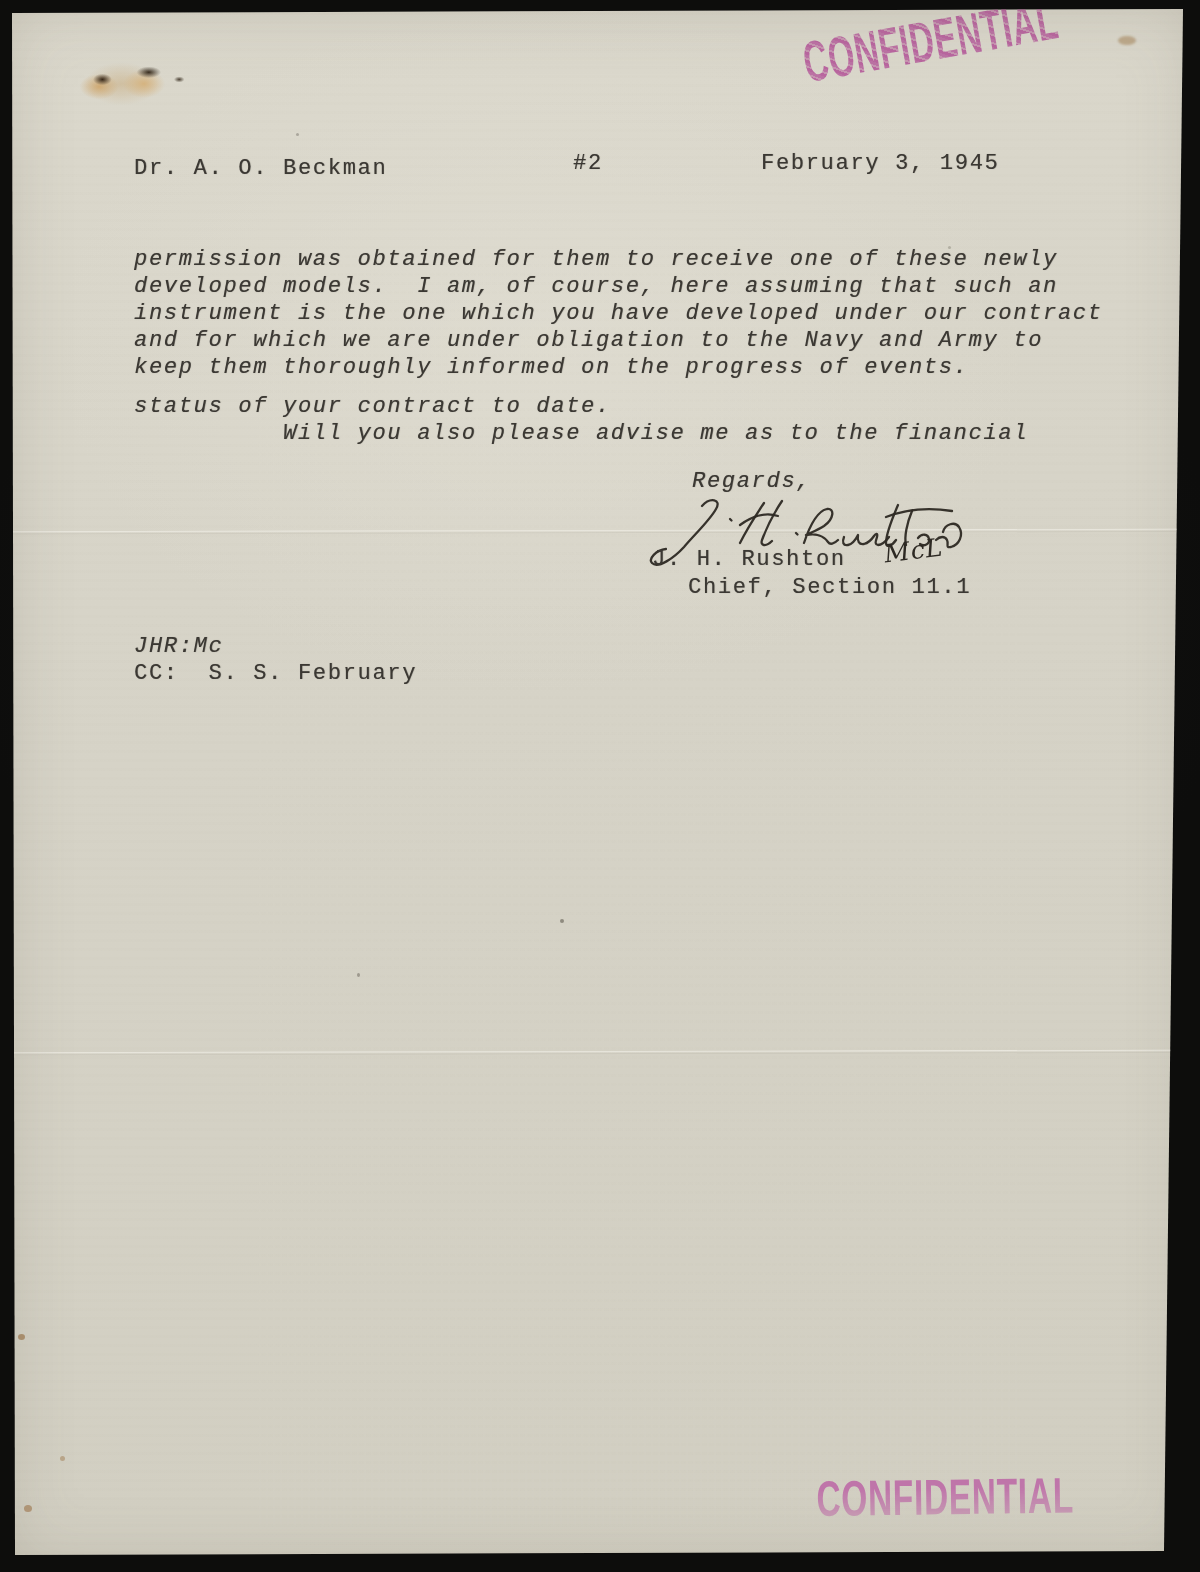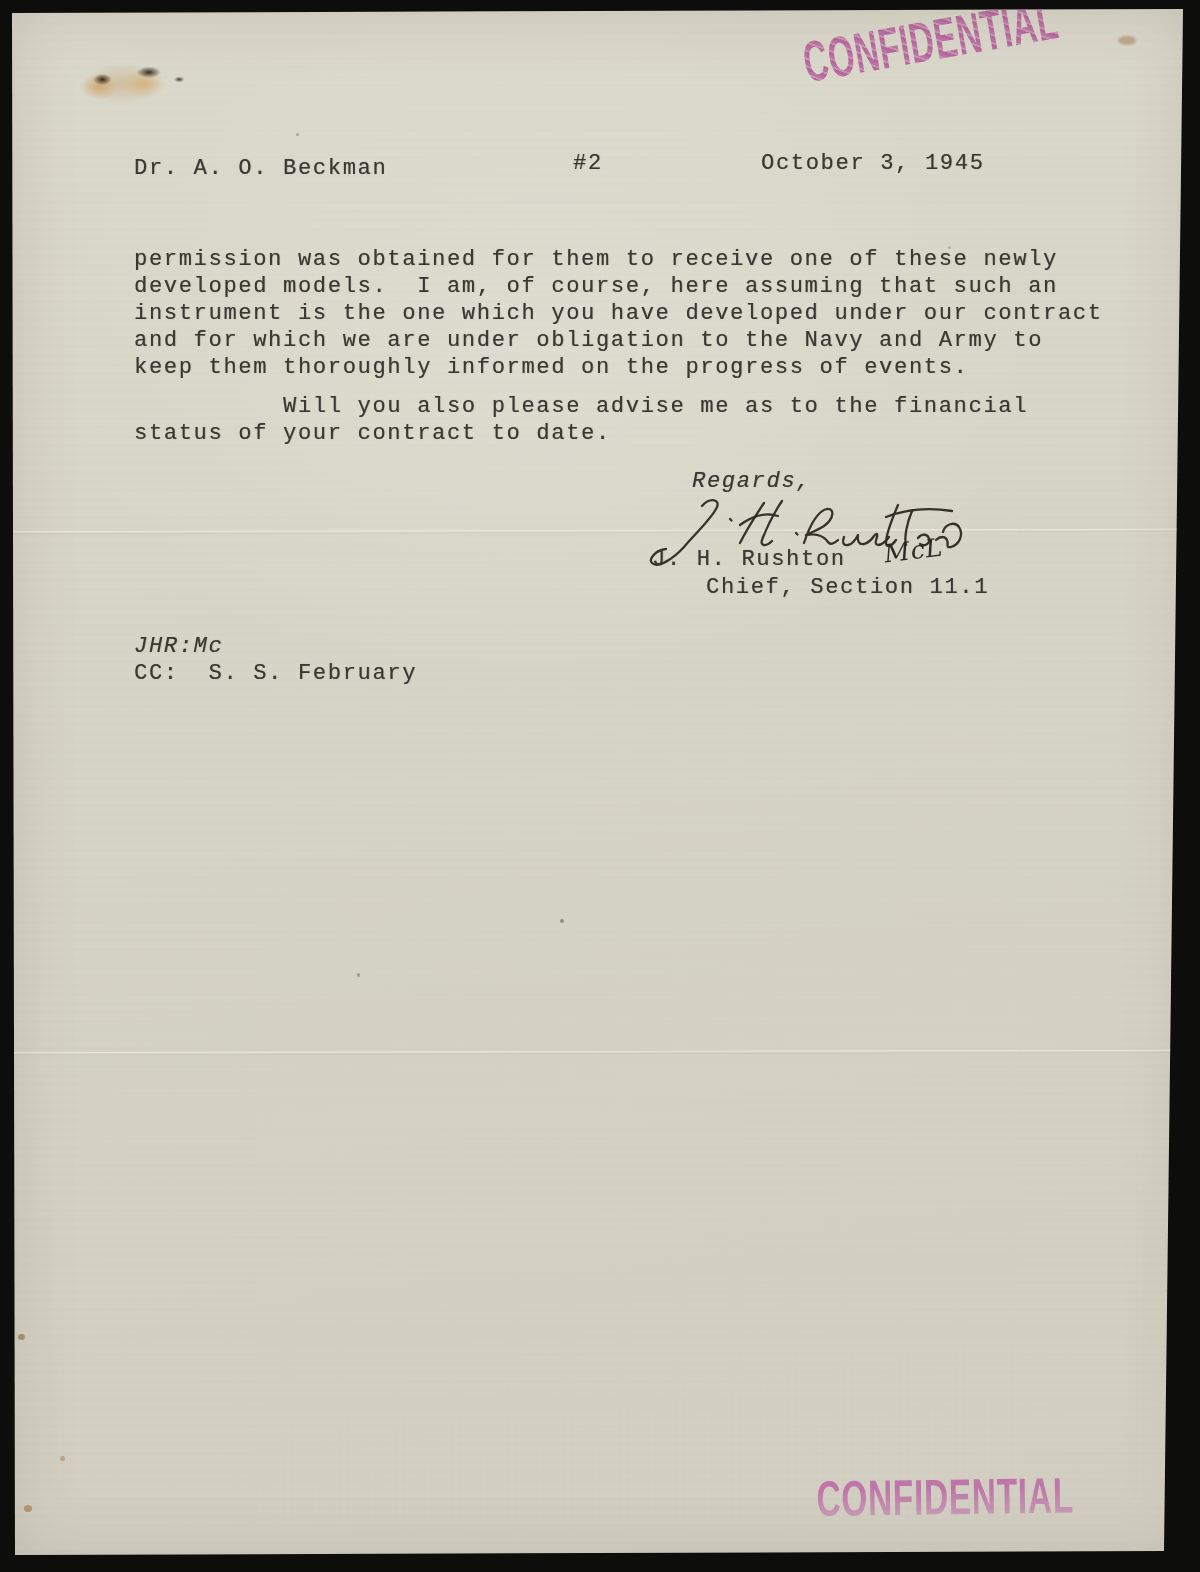--- a/index.html
+++ b/index.html
@@ -13,21 +13,21 @@
       radial-gradient(ellipse 700px 500px at 45% 22%, rgba(228,225,214,.5) 0%, rgba(228,225,214,0) 70%),
       linear-gradient(172deg,#dbd8cc 0%,#d6d3c7 45%,#d1cec1 100%);}
   .paper::after{content:"";position:absolute;inset:0;pointer-events:none;
     box-shadow:inset 0 0 70px rgba(108,102,86,.26), inset 0 0 8px rgba(108,102,86,.22);}
   .grain{position:absolute;inset:0;pointer-events:none;opacity:.5;background:
     repeating-linear-gradient(90deg, rgba(255,255,255,.02) 0 2px, rgba(0,0,0,0) 2px 7px),
     repeating-linear-gradient(0deg, rgba(120,115,100,.015) 0 3px, rgba(0,0,0,0) 3px 9px);}
   .typed{position:absolute;font-family:"Liberation Mono","DejaVu Sans Mono",monospace;
     font-size:22px;line-height:27px;letter-spacing:1.7px;color:#3b3833;white-space:pre;
     text-shadow:.4px .4px .7px rgba(59,56,51,.55);}
-  .tline{white-space:pre;}
+  .tline{white-space:pre;font-style:italic;}
   .fold{position:absolute;left:0;width:100%;height:3px;pointer-events:none;
     background:linear-gradient(to bottom, rgba(240,238,230,.95) 0%, rgba(214,211,200,.15) 60%, rgba(168,164,150,.28) 100%);
     transform:rotate(-.12deg);}
   .stamp{position:absolute;font-family:"Liberation Sans",sans-serif;font-weight:bold;
     white-space:nowrap;color:#b25097;}
   .stamp-top{left:798px;top:30px;font-size:56px;letter-spacing:1px;opacity:.88;
     transform:rotate(-10deg) scale(.6,1.02);transform-origin:left top;
     -webkit-mask-image:repeating-linear-gradient(18deg, rgba(0,0,0,.95) 0 3px, rgba(0,0,0,.55) 3px 5px, rgba(0,0,0,.85) 5px 8px);
     mask-image:repeating-linear-gradient(18deg, rgba(0,0,0,.95) 0 3px, rgba(0,0,0,.55) 3px 5px, rgba(0,0,0,.85) 5px 8px);}
   .stamp-bottom{left:816px;top:1470px;font-size:50px;letter-spacing:1px;opacity:.8;color:#bb5fa4;
@@ -54,24 +54,24 @@
   <div class="paper">
     <div class="grain"></div>
 
     <div class="fold" style="top:530px;"></div>
     <div class="fold" style="top:1051px;"></div>
 
     <div class="damage"></div>
 
     <div class="typed" style="left:134px;top:155px;">Dr. A. O. Beckman</div>
     <div class="typed" style="left:573px;top:150px;">#2</div>
-    <div class="typed" style="left:761px;top:150px;">October 3, 1945</div>
+    <div class="typed" style="left:761px;top:150px;">February 3, 1945</div>
 
     <div class="typed" style="left:134px;top:246px;"><div class="tline">permission was obtained for them to receive one of these newly</div><div class="tline">developed models.  I am, of course, here assuming that such an</div><div class="tline">instrument is the one which you have developed under our contract</div><div class="tline">and for which we are under obligation to the Navy and Army to</div><div class="tline">keep them thoroughly informed on the progress of events.</div></div>
-    <div class="typed" style="left:134px;top:393px;"><div class="tline">          Will you also please advise me as to the financial</div><div class="tline">status of your contract to date.</div></div>
+    <div class="typed" style="left:134px;top:393px;"><div class="tline">status of your contract to date.</div><div class="tline">          Will you also please advise me as to the financial</div></div>
 
     <div class="typed" style="left:692px;top:468px;font-style:italic;">Regards,</div>
 
     <svg class="sig" viewBox="0 0 320 86" role="img" aria-label="handwritten signature J. H. Rushton">
       <path d="M56,12 C64,3 76,5 70,15 C64,26 50,39 38,53 C28,64 12,75 6,69 C2,65 10,56 20,55"></path>
       <path d="M84,25 l1.5,1.5"></path>
       <path d="M118,9 C110,21 100,37 94,49"></path>
       <path d="M94,31 C106,22 120,18 132,22"></path>
       <path d="M136,7 C128,19 120,35 116,46 C114,52 120,53 126,47"></path>
       <path d="M150,39 l1.5,1.5"></path>
@@ -79,21 +79,21 @@
       <path d="M198,43 C196,48 197,52 202,51 C207,50 210,45 212,41 C211,47 213,51 218,50 C222,49 226,45 228,42 C230,39 232,39 231,43 C230,47 228,50 232,51 C236,51 240,47 243,43"></path>
       <path d="M252,11 C246,25 240,41 240,49 C240,54 246,52 250,46"></path>
       <path d="M266,17 C261,29 258,43 260,51"></path>
       <path d="M272,44 C276,39 282,40 283,45 C284,50 278,53 274,50"></path>
       <path d="M290,46 C294,42 299,42 301,46 C303,50 299,54 305,53 C313,51 318,41 313,33 C309,27 299,30 297,38"></path>
       <path d="M240,23 C258,16 282,13 306,17"></path>
     </svg>
 
     <div class="typed" style="left:652px;top:546px;">J. H. Rushton</div>
     <div class="countersign">McL</div>
-    <div class="typed" style="left:688px;top:574px;margin-left:18px;">Chief, Section 11.1</div>
+    <div class="typed" style="left:688px;top:574px;">Chief, Section 11.1</div>
 
     <div class="typed" style="left:134px;top:633px;font-style:italic;">JHR:Mc</div>
     <div class="typed" style="left:134px;top:660px;">CC:  S. S. February</div>
 
     <div class="stamp stamp-top">CONFIDENTIAL</div>
     <div class="stamp stamp-bottom">CONFIDENTIAL</div>
 
     <div class="speck" style="left:560px;top:919px;width:4px;height:4px;background:rgba(85,80,70,.55);"></div>
     <div class="speck" style="left:357px;top:973px;width:3px;height:4px;background:rgba(90,85,75,.45);"></div>
     <div class="speck" style="left:296px;top:133px;width:3px;height:3px;background:rgba(100,95,85,.4);"></div>

